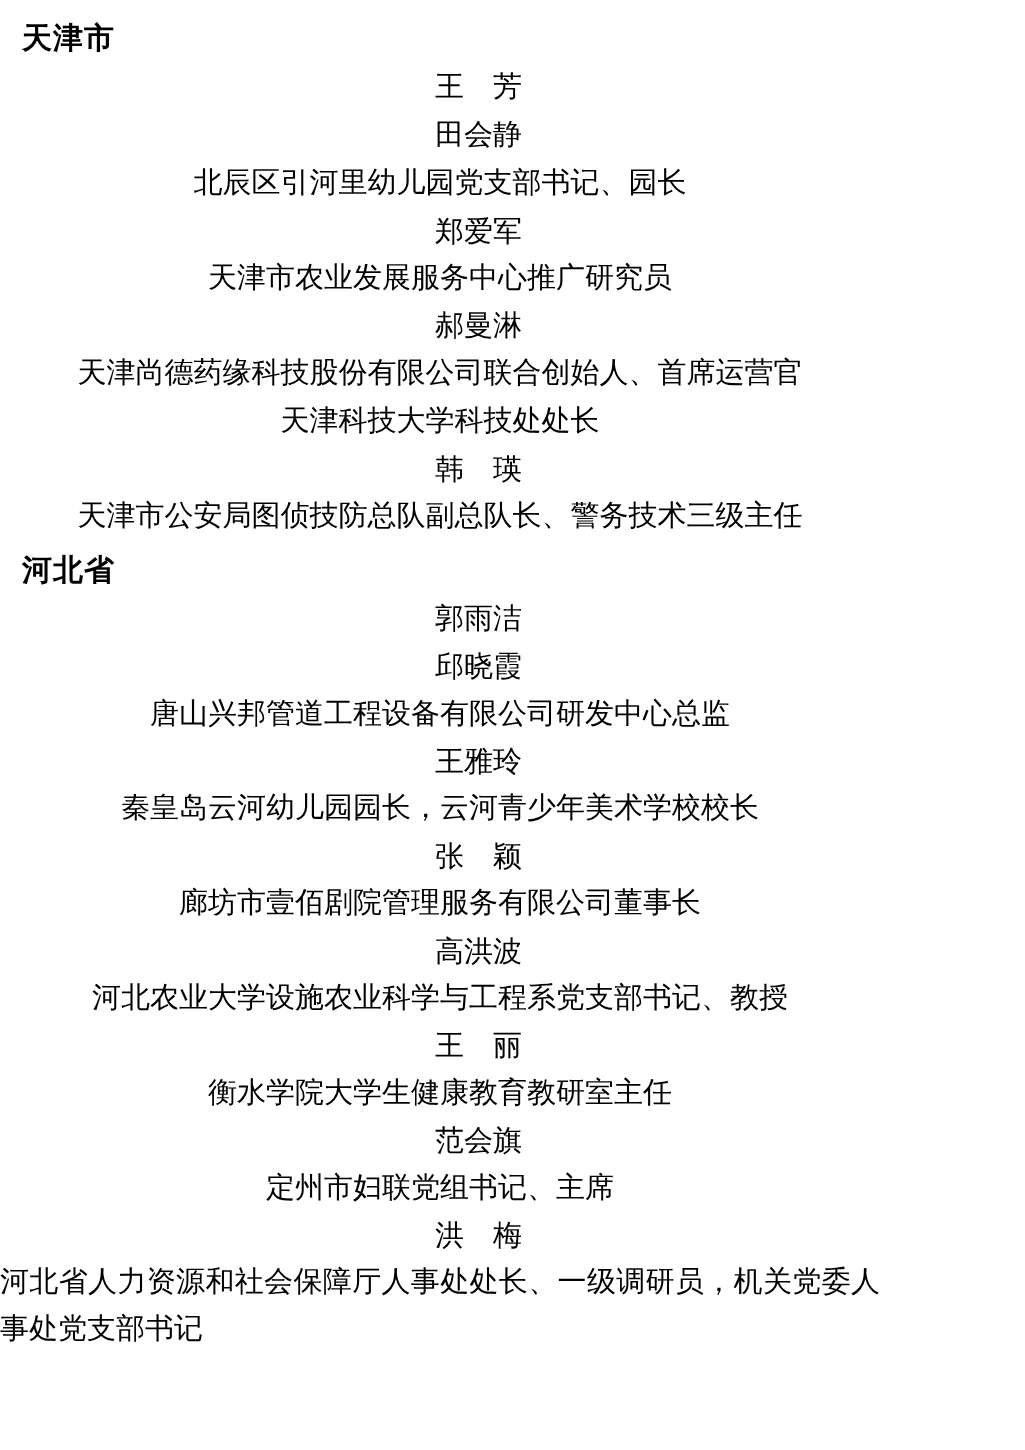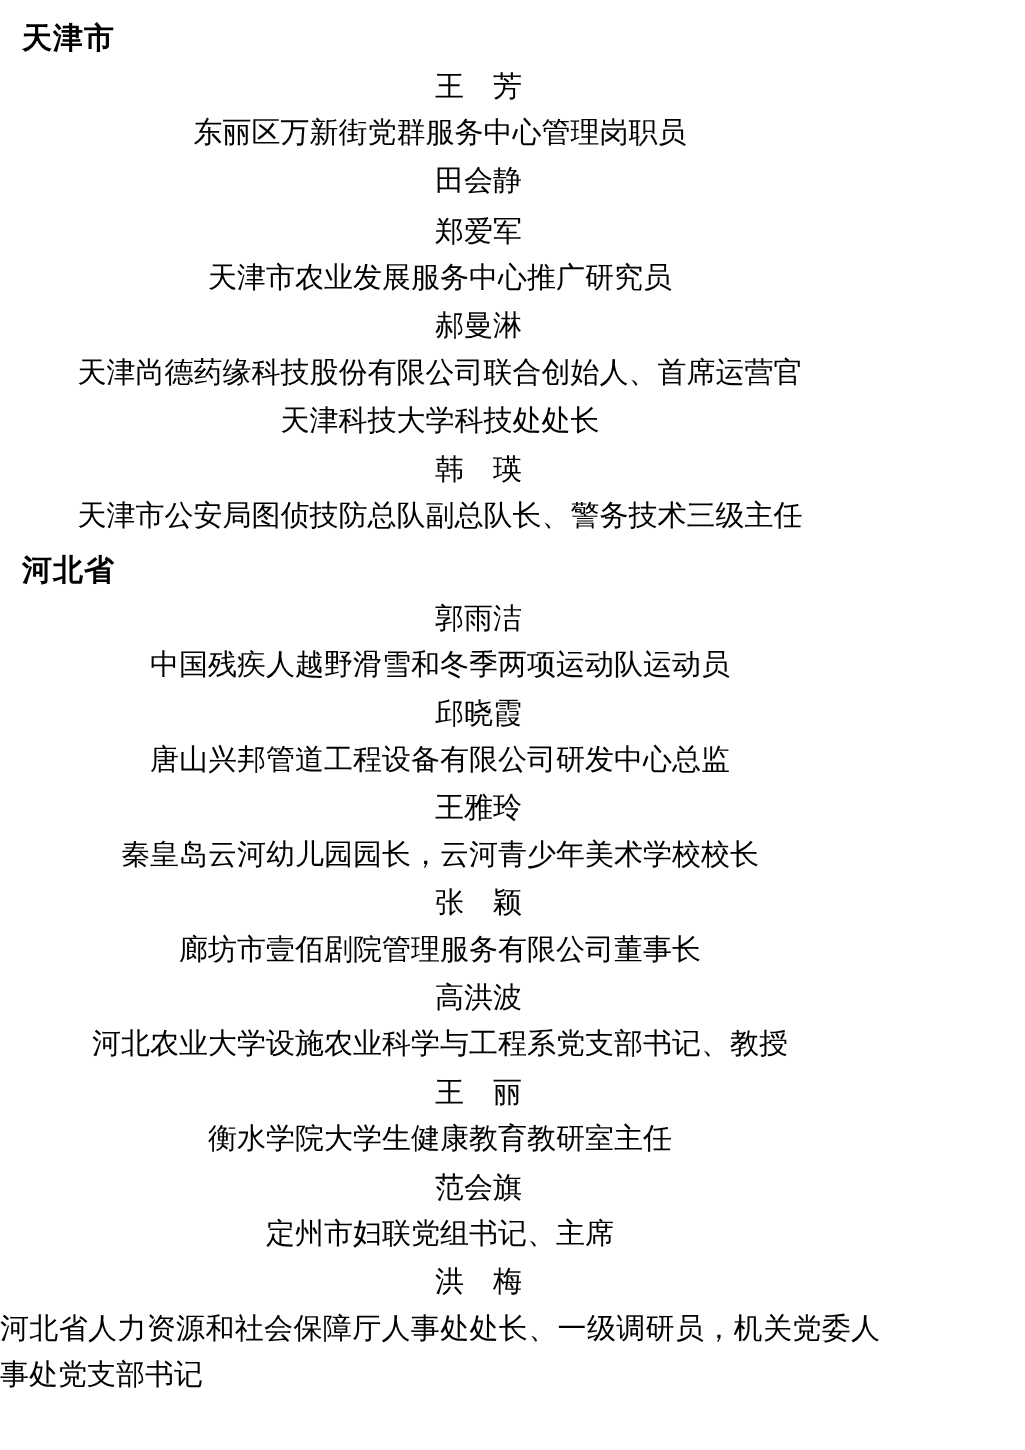--- a/index.html
+++ b/index.html
@@ -64,26 +64,26 @@
 <body>
 
 <div class="page">
   <div class="spacer-top"></div>
 
   <div class="section">
     <div class="section-title">天津市</div>
 
     <div class="entry">
       <div class="entry-name">王　芳</div>
-      <div class="entry-desc">东丽区万新街党群服务中心管理岗职员</div>
     </div>
     <div class="entry">
       <div class="entry-name">田会静</div>
     </div>
     <div class="entry">
+      <div class="entry-desc">北辰区引河里幼儿园党支部书记、园长</div>
     </div>
     <div class="entry">
       <div class="entry-name">郑爱军</div>
       <div class="entry-desc">天津市农业发展服务中心推广研究员</div>
     </div>
     <div class="entry">
       <div class="entry-name">郝曼淋</div>
       <div class="entry-desc">天津尚德药缘科技股份有限公司联合创始人、首席运营官</div>
     </div>
     <div class="entry">
@@ -95,21 +95,20 @@
     </div>
   </div>
 
   <div class="gap"></div>
 
   <div class="section">
     <div class="section-title">河北省</div>
 
     <div class="entry">
       <div class="entry-name">郭雨洁</div>
-      <div class="entry-desc">中国残疾人越野滑雪和冬季两项运动队运动员</div>
     </div>
     <div class="entry">
       <div class="entry-name">邱晓霞</div>
       <div class="entry-desc">唐山兴邦管道工程设备有限公司研发中心总监</div>
     </div>
     <div class="entry">
       <div class="entry-name">王雅玲</div>
       <div class="entry-desc">秦皇岛云河幼儿园园长，云河青少年美术学校校长</div>
     </div>
     <div class="entry">

